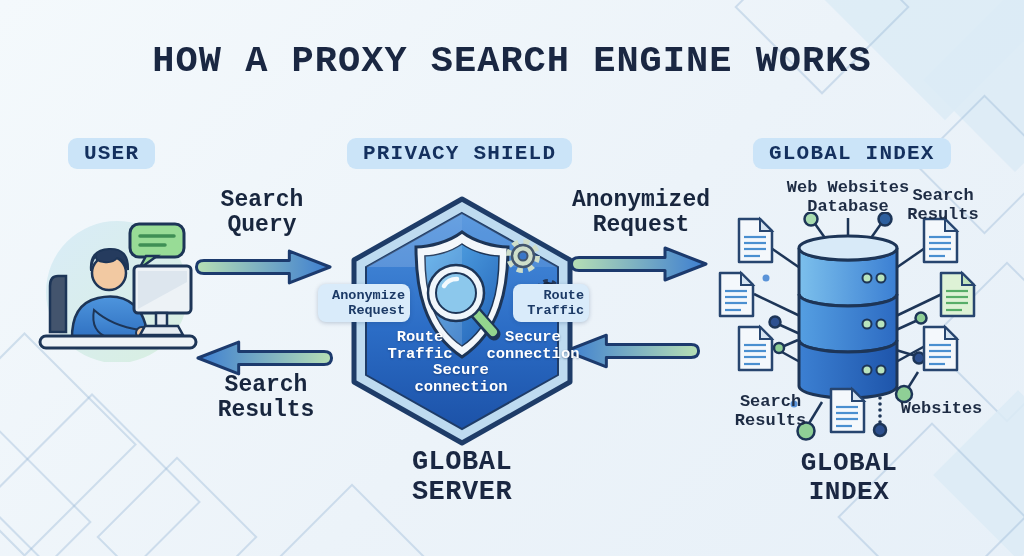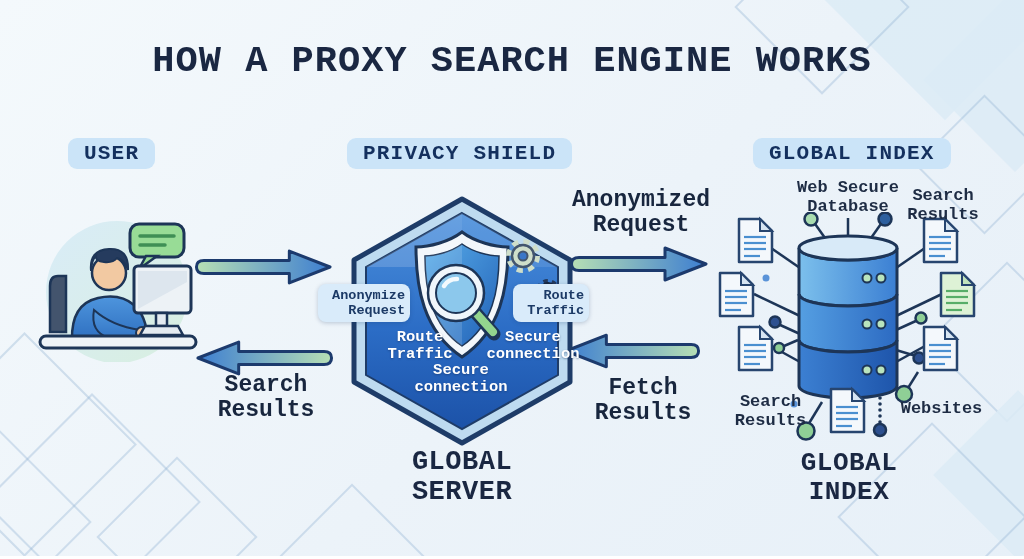--- a/index.html
+++ b/index.html
@@ -131,23 +131,23 @@
     <path d="M132 14.5 Q139.5 14.5 139.5 21 Q139.5 27.5 132 27.5 H46 V37 L5 21 L46 5 V14.5 Z" fill="url(#gArrowL)" stroke="#1c3a6d" stroke-width="3" stroke-linejoin="round"></path>
   </svg>
 
   <svg class="abs" style="left:567px;top:242px;" width="144" height="44" viewBox="0 0 144 42">
     <path d="M12 14.5 H98 V5 L139 21 L98 37 V27.5 H12 Q4.5 27.5 4.5 21 Q4.5 14.5 12 14.5 Z" fill="url(#gArrowR)" stroke="#1c3a6d" stroke-width="3" stroke-linejoin="round"></path>
   </svg>
   <svg class="abs" style="left:561px;top:330px;" width="142" height="42" viewBox="0 0 144 42">
     <path d="M132 14.5 Q139.5 14.5 139.5 21 Q139.5 27.5 132 27.5 H46 V37 L5 21 L46 5 V14.5 Z" fill="url(#gArrowL)" stroke="#1c3a6d" stroke-width="3" stroke-linejoin="round"></path>
   </svg>
 
+  <div class="flow-label" style="left:204px;top:188px;width:116px;">Search Query</div>
   <div class="flow-label" style="left:208px;top:373px;width:116px;">Search Results</div>
   <div class="flow-label" style="left:571px;top:188px;width:140px;">Anonymized Request</div>
-  <div class="flow-label" style="left:585px;top:376px;width:116px;">Fetch Results</div>
 
   <svg class="abs" style="left:347px;top:196px;" width="230" height="250" viewBox="0 0 230 250">
     <polygon points="115,3 223,64 223,186 115,247 7,186 7,64" fill="#bedbf0" stroke="#1e3c68" stroke-width="5" stroke-linejoin="round"></polygon>
     <polygon points="115,17 211,71 211,179 115,233 19,179 19,71" fill="url(#gHex)" stroke="#1e3c68" stroke-width="2"></polygon>
     <polygon points="115,17 211,71 115,71" fill="#ffffff" opacity=".10"></polygon>
     <polygon points="115,17 19,71 115,71" fill="#ffffff" opacity=".16"></polygon>
     <g>
       <path d="M115 36 c13 10 33 15 46 15 c0 40 -7 84 -46 110 c-39 -26 -46 -70 -46 -110 c13 0 33 -5 46 -15 z" fill="#f3f7fb" stroke="#1d3557" stroke-width="3"></path>
       <path d="M115 48 c11 8 27 12 37 12 c0 33 -6 69 -37 90 c-31 -21 -37 -57 -37 -90 c10 0 26 -4 37 -12 z" fill="url(#gShield)" stroke="#1d3557" stroke-width="1.5"></path>
       <path d="M115 48 c-11 8 -27 12 -37 12 c0 33 6 69 37 90 z" fill="#ffffff" opacity=".14"></path>
@@ -308,20 +308,20 @@
       <path d="M22 1 v12 h12 z" fill="#d7e5f2" stroke="#27456f" stroke-width="2"></path>
       <g stroke="#4a8fd0" stroke-width="2.2">
           <line x1="6" y1="19" x2="28" y2="19"></line>
           <line x1="6" y1="25" x2="28" y2="25"></line>
           <line x1="6" y1="31" x2="28" y2="31"></line>
           <line x1="6" y1="38" x2="22" y2="38"></line>
         </g>
     </g>
   </svg>
 
-  <div class="gi-label" style="left:785px;top:178px;width:126px;">Web Secure Database</div>
+  <div class="gi-label" style="left:785px;top:178px;width:126px;">Web Websites Database</div>
   <div class="gi-label" style="left:902px;top:186px;width:82px;">Search Results</div>
   <div class="gi-label" style="left:728px;top:392px;width:85px;">Search Results</div>
   <div class="gi-label" style="left:899px;top:399px;width:85px;">Websites</div>
 
   <div class="caption" style="left:779px;top:449px;width:140px;font-size:26px;">GLOBAL INDEX</div>
 
 </div>
 
 </body></html>

